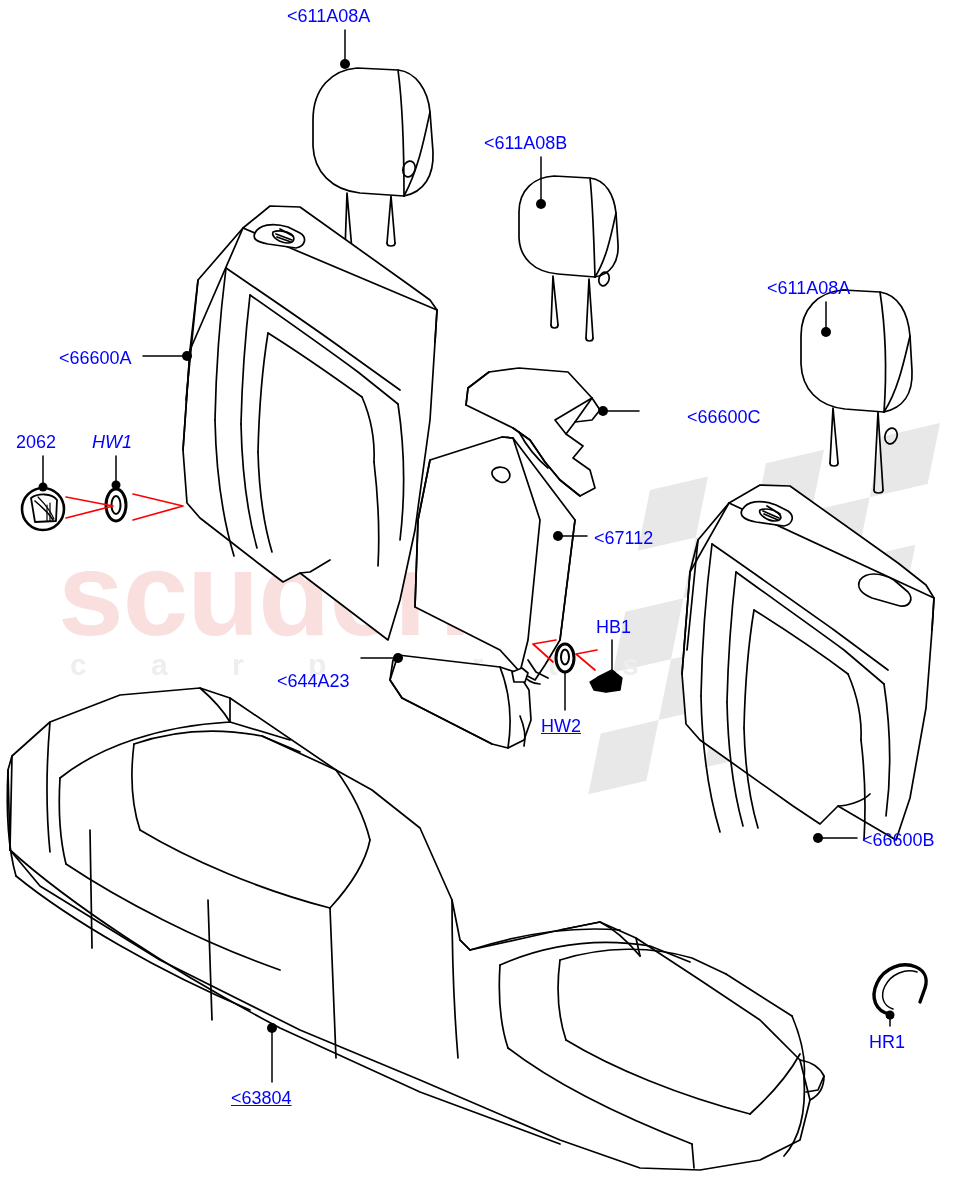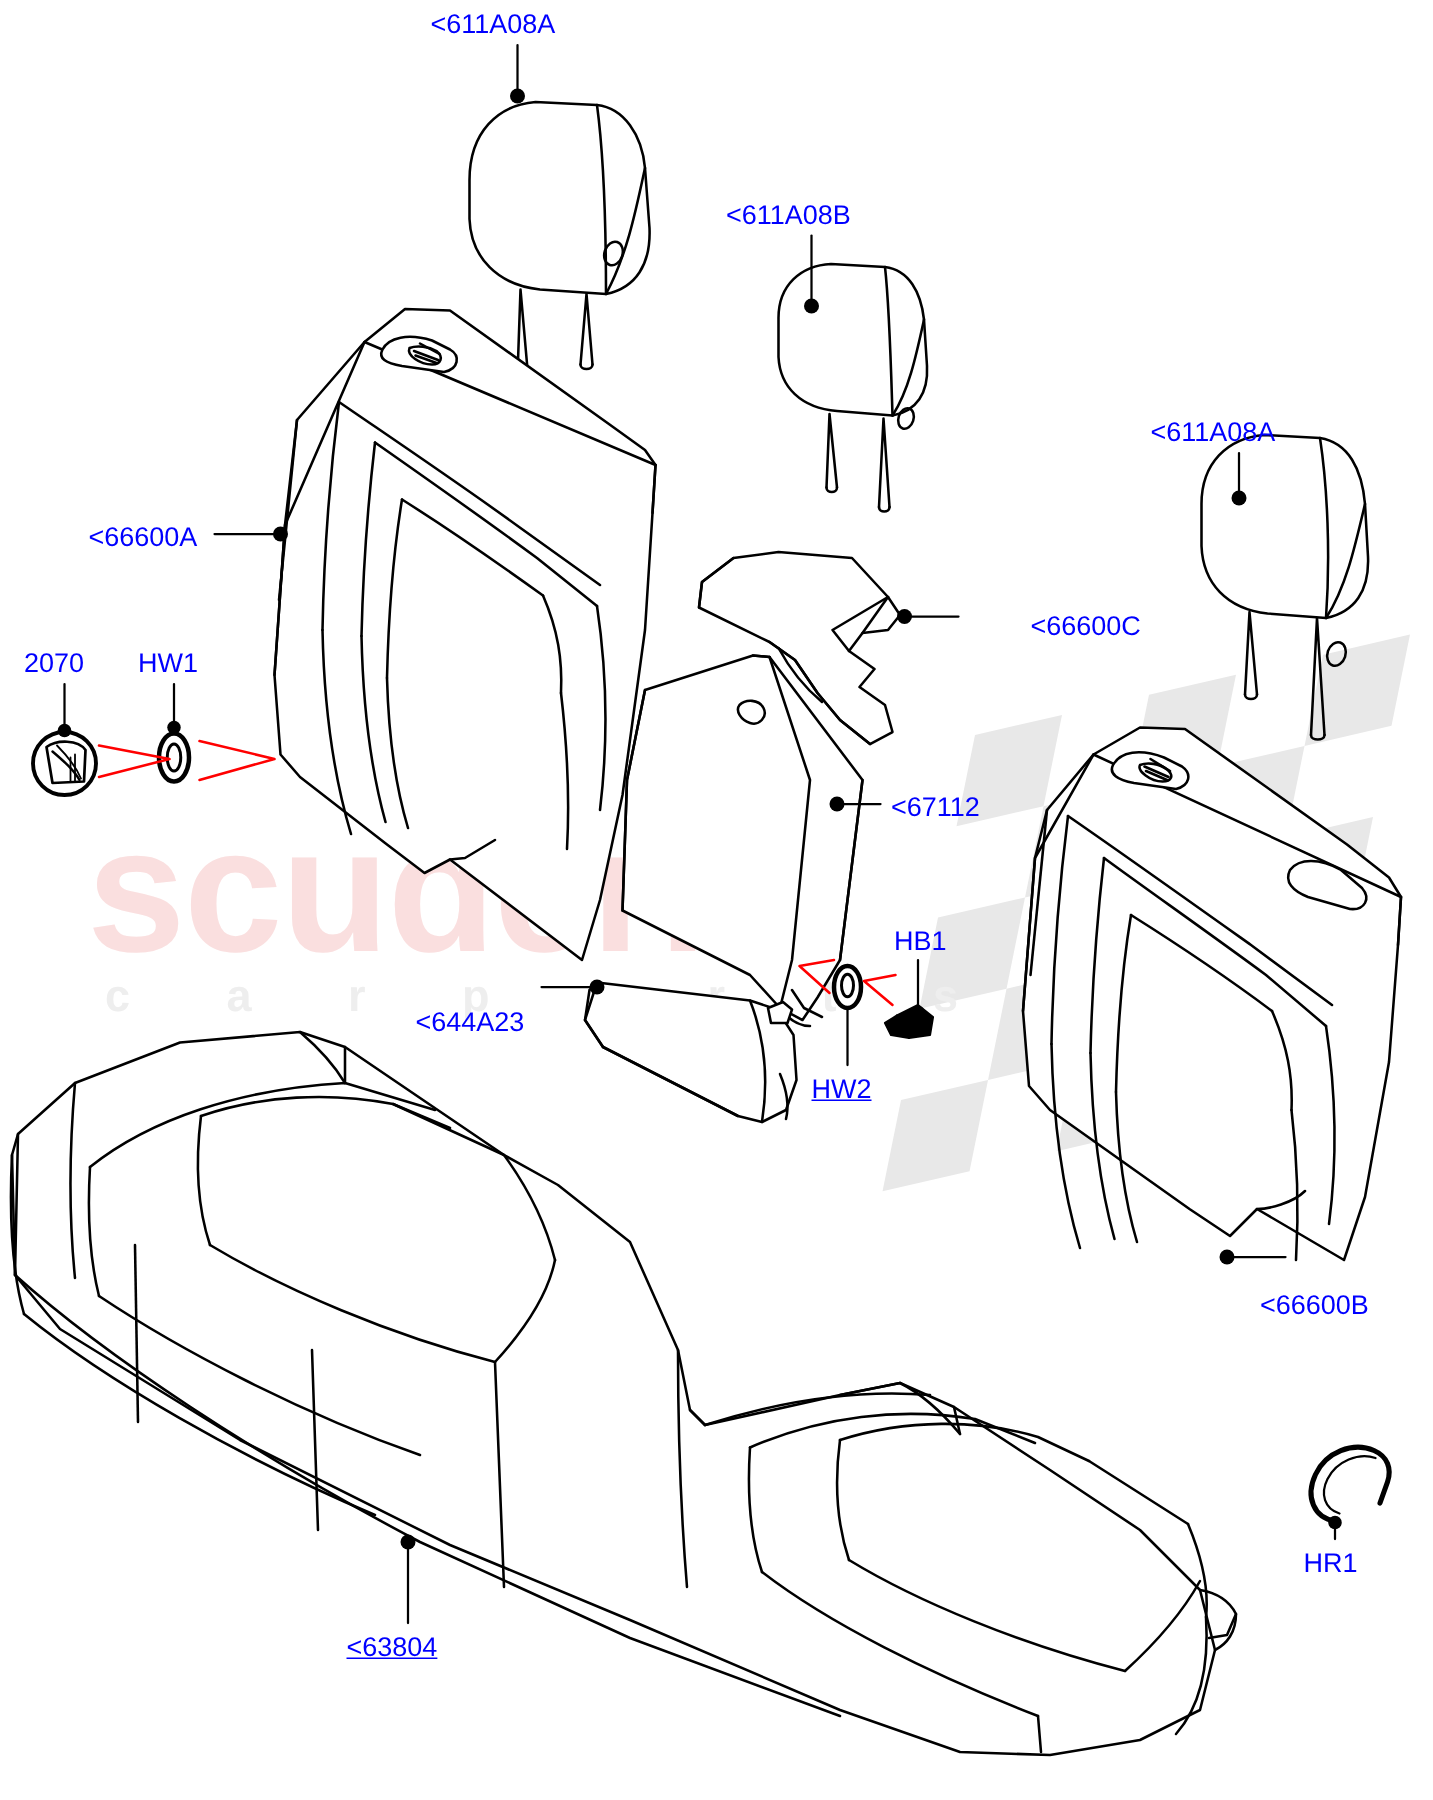--- a/index.html
+++ b/index.html
@@ -334,24 +334,24 @@
         <path d="M553 662 L533 644 M556 640 L533 644"></path>
       </g>
 
     </g>
   </svg>
 
   <div class="lbl" style="left:287px;top:7px;">&lt;611A08A</div>
   <div class="lbl" style="left:484px;top:134px;">&lt;611A08B</div>
   <div class="lbl" style="left:767px;top:279px;">&lt;611A08A</div>
   <div class="lbl" style="left:59px;top:349px;">&lt;66600A</div>
-  <div class="lbl" style="left:16px;top:433px;">2070</div>
-  <div class="lbl" style="left:92px;top:433px;">HW1</div>
+  <div class="lbl" style="left:16px;top:433px;">2062</div>
+  <div class="lbl" style="left:92px;top:433px;font-style:italic;">HW1</div>
   <div class="lbl" style="left:646px;top:408px;margin-left:41px;">&lt;66600C</div>
   <div class="lbl" style="left:594px;top:529px;">&lt;67112</div>
   <div class="lbl" style="left:277px;top:648px;margin-top:24px;">&lt;644A23</div>
   <div class="lbl" style="left:596px;top:618px;">HB1</div>
   <div class="lbl" style="left:541px;top:717px;text-decoration:underline;">HW2</div>
-  <div class="lbl" style="left:840px;top:831px;margin-top:30px;">&lt;66600B</div>
+  <div class="lbl" style="left:862px;top:831px;">&lt;66600B</div>
   <div class="lbl" style="left:869px;top:1033px;">HR1</div>
   <div class="lbl" style="left:231px;top:1089px;text-decoration:underline;">&lt;63804</div>
 
 </div>
 
 </body></html>

